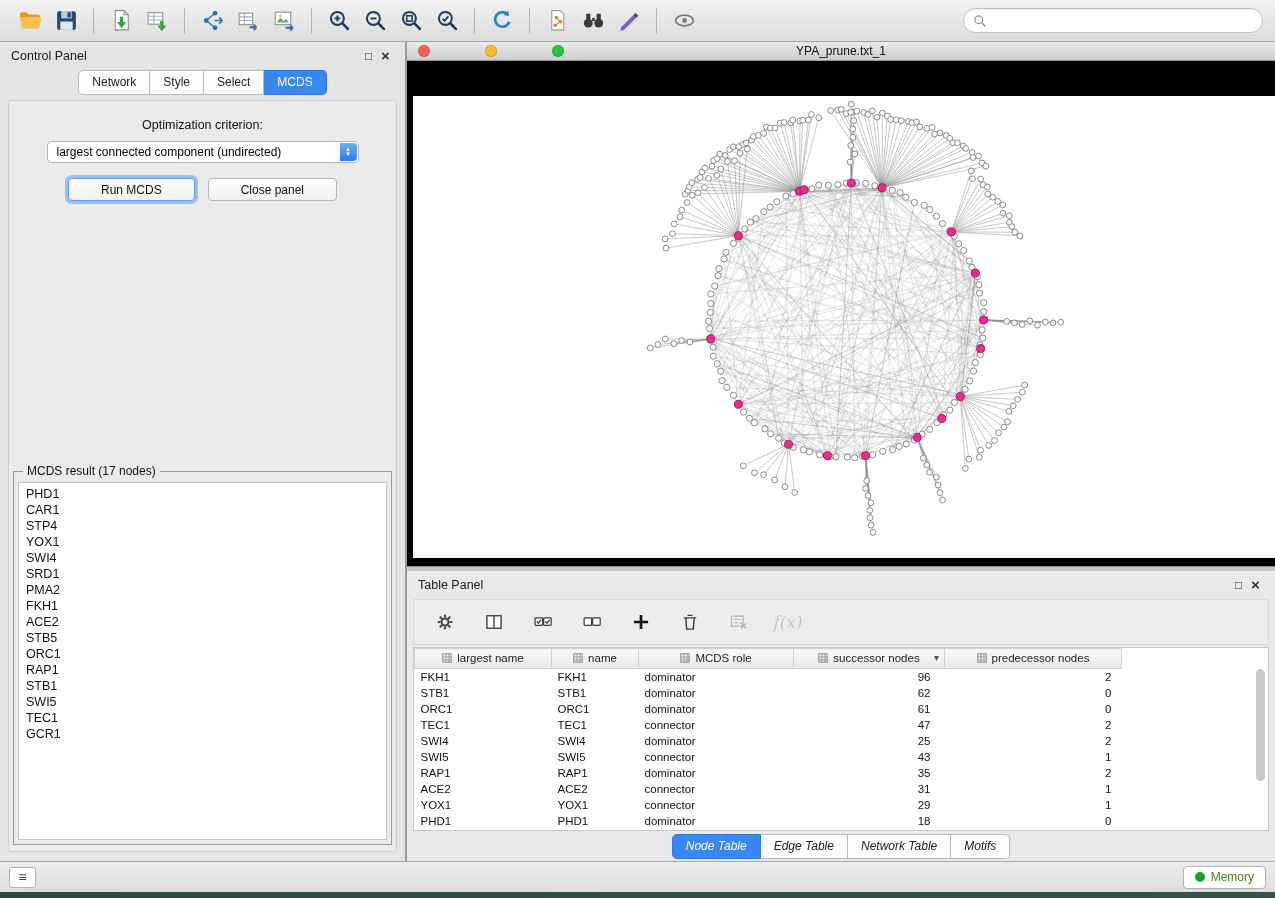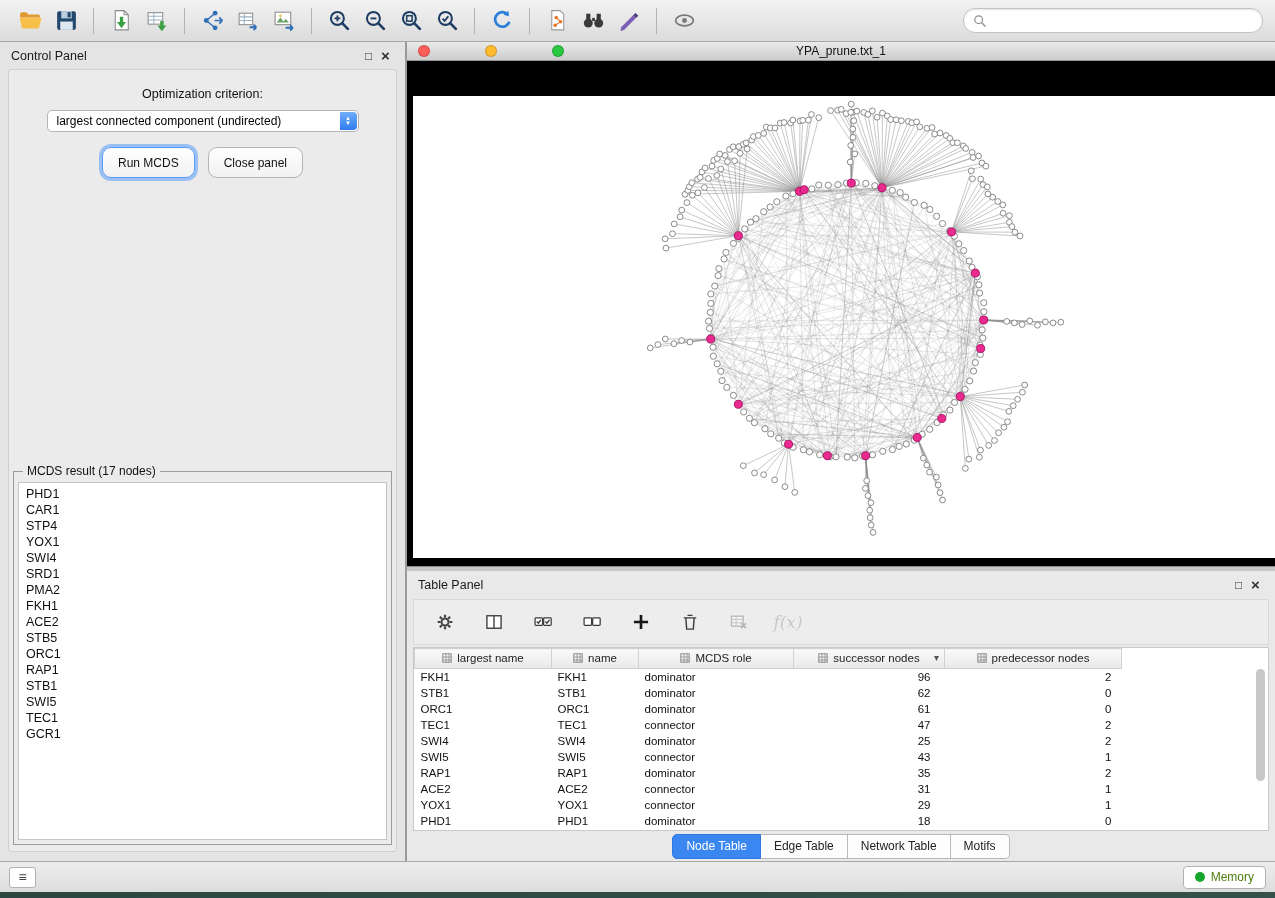--- a/index.html
+++ b/index.html
@@ -38,22 +38,22 @@
   .cp-content{flex:1;margin:0 8px 9px;background:#ebebeb;border:1px solid #cfcfcf;border-radius:3px;
               position:relative;display:flex;flex-direction:column;align-items:center;min-height:0;}
   .opt-label{margin-top:17px;font-size:12.5px;color:#111;}
   .combo{margin-top:9px;width:312px;height:22px;background:#fff;border:1px solid #b5b5b5;border-radius:5px;
          display:flex;align-items:center;font-size:12px;padding-left:9px;position:relative;box-sizing:border-box;}
   .combo-value{white-space:nowrap;overflow:hidden;padding-right:24px;}
   .combo-arrows{position:absolute;right:1px;top:1px;bottom:1px;width:17px;border-radius:0 4px 4px 0;
                 background:linear-gradient(#71aef8,#2f7cf0);color:#fff;display:flex;flex-direction:column;
                 align-items:center;justify-content:center;font-size:6px;line-height:5px;}
   .btn-row{margin-top:15px;display:flex;gap:13px;}
-  .mac-btn{height:31px;padding:0 15px;background:linear-gradient(#ffffff,#f1f1f1);border:1px solid #b5b5b5;
-           border-radius:9px;font-size:12px;color:#111;font-family:"Liberation Sans",sans-serif;}
+  .mac-btn{height:23px;padding:0 32px;background:linear-gradient(#ffffff,#f1f1f1);border:1px solid #b5b5b5;
+           border-radius:4px;font-size:12px;color:#111;font-family:"Liberation Sans",sans-serif;}
   .mac-btn.focused{box-shadow:0 0 0 3px rgba(90,155,250,.55);border-color:#5a9bfa;}
   .group-box{position:absolute;left:4px;right:4px;bottom:6px;height:372px;border:1px solid #9c9c9c;background:#ebebeb;}
   .legend{position:absolute;top:-8px;left:9px;background:#ebebeb;padding:0 4px;font-size:12px;color:#111;}
   .mcds-list{position:absolute;left:4px;right:4px;top:10px;bottom:4px;background:#fff;border:1px solid #c4c4c4;
              overflow:hidden;padding:3px 0 0 0;}
   .mcds-item{font-size:12.5px;line-height:16px;padding-left:7px;color:#111;}
 
   
   .right-col{flex:1;display:flex;flex-direction:column;min-width:0;}
   .network-panel{height:524px;flex:none;background:#000;position:relative;}
@@ -78,21 +78,21 @@
   .fx{font-family:"DejaVu Serif",serif;font-style:italic;font-size:17px;color:#8d8d8d;}
   .table-wrap{flex:1;margin:2px 6px 0;background:#fff;border:1px solid #c9c9c9;position:relative;overflow:hidden;}
   table.tbl{border-collapse:collapse;table-layout:fixed;font-size:11.5px;}
   table.tbl th{background:linear-gradient(#fafafa,#e8e8e8);border:1px solid #d2d2d2;height:19px;font-weight:normal;
                text-align:center;color:#222;position:relative;padding:0 2px;white-space:nowrap;overflow:hidden;}
   table.tbl td{height:16px;padding:0;color:#111;white-space:nowrap;overflow:hidden;}
   .h-ico{display:inline-block;vertical-align:-1px;margin-right:5px;}
   .sort-arrow{position:absolute;right:5px;top:3px;font-size:10px;color:#555;}
   .vscroll{position:absolute;top:21px;right:2px;bottom:3px;width:11px;}
   .vthumb{position:absolute;top:0;left:1px;right:1px;height:112px;background:#c8c8c8;border-radius:6px;}
-  .tp-tabs{height:30px;flex:none;display:flex;align-items:center;justify-content:center;}
+  .tp-tabs{height:30px;flex:none;display:flex;align-items:center;justify-content:center;font-style:italic;}
 
   
   .status-bar{height:30px;flex:none;background:linear-gradient(#ededed,#dddddd);border-top:1px solid #a8a8a8;
               display:flex;align-items:center;padding:0 9px;}
   .list-btn{width:27px;height:21px;border:1px solid #b2b2b2;background:#fff;border-radius:3px;color:#444;
             font-size:14px;line-height:18px;text-align:center;padding:0;}
   .memory-btn{margin-left:auto;height:23px;padding:0 11px;background:#fff;border:1px solid #b2b2b2;border-radius:4px;
               font-size:12px;color:#4d7c0f;display:flex;align-items:center;gap:6px;font-family:"Liberation Sans",sans-serif;}
   .memory-dot{width:10px;height:10px;border-radius:50%;background:var(--memory_status_green,#18a52c);}
 </style>
@@ -240,20 +240,26 @@
 
     <div class="main">
 
       <aside class="control-panel">
         <div class="panel-titlebar">
           <span>Control Panel</span>
           <span class="spacer"></span>
           <span class="win-btn">□</span>
           <span class="win-btn close">×</span>
         </div>
+        <div class="seg-tabs">
+            <div class="seg-tab">Network</div>
+            <div class="seg-tab">Style</div>
+            <div class="seg-tab">Select</div>
+            <div class="seg-tab active">MCDS</div>
+          </div>
         <div class="cp-content">
           <div class="opt-label">Optimization criterion:</div>
           <div class="combo">
             <span class="combo-value">largest connected component (undirected)</span>
             <span class="combo-arrows">
                 <span>▲</span>
                 <span>▼</span>
               </span>
           </div>
           <div class="btn-row">

